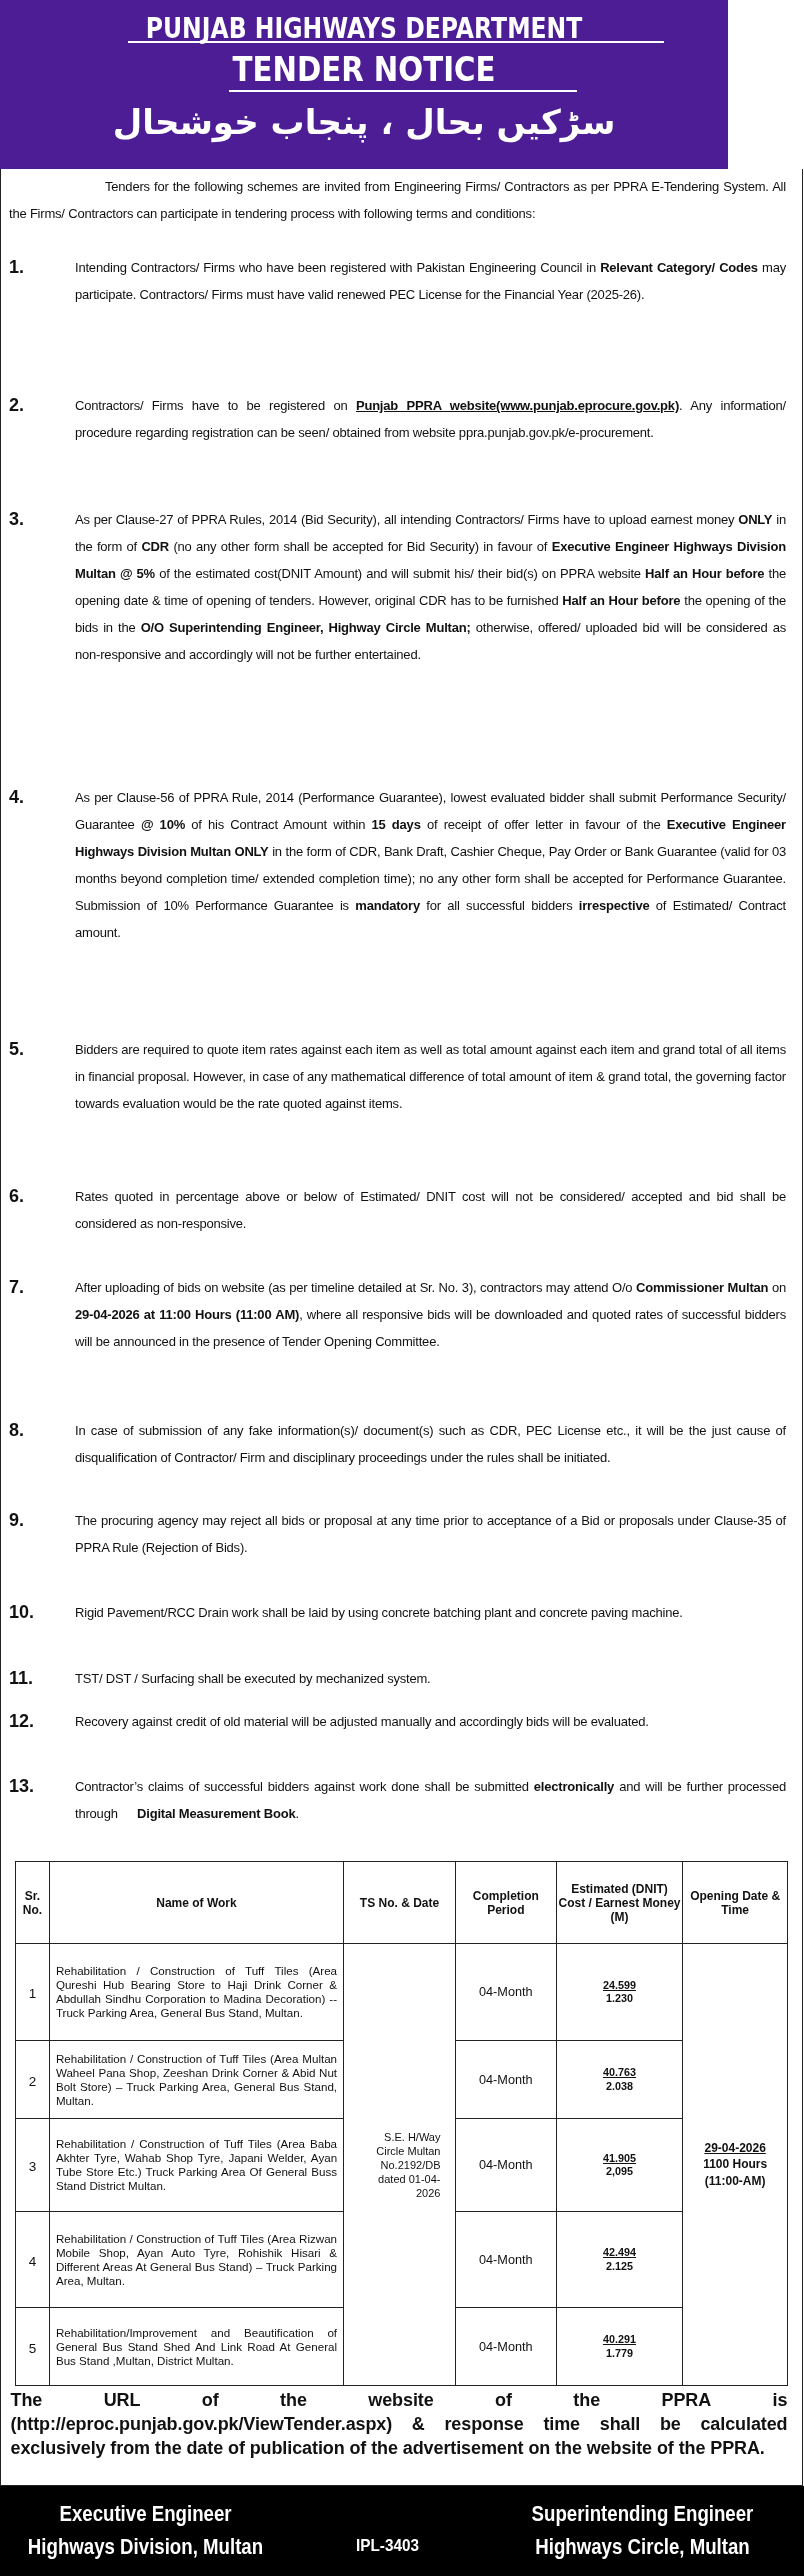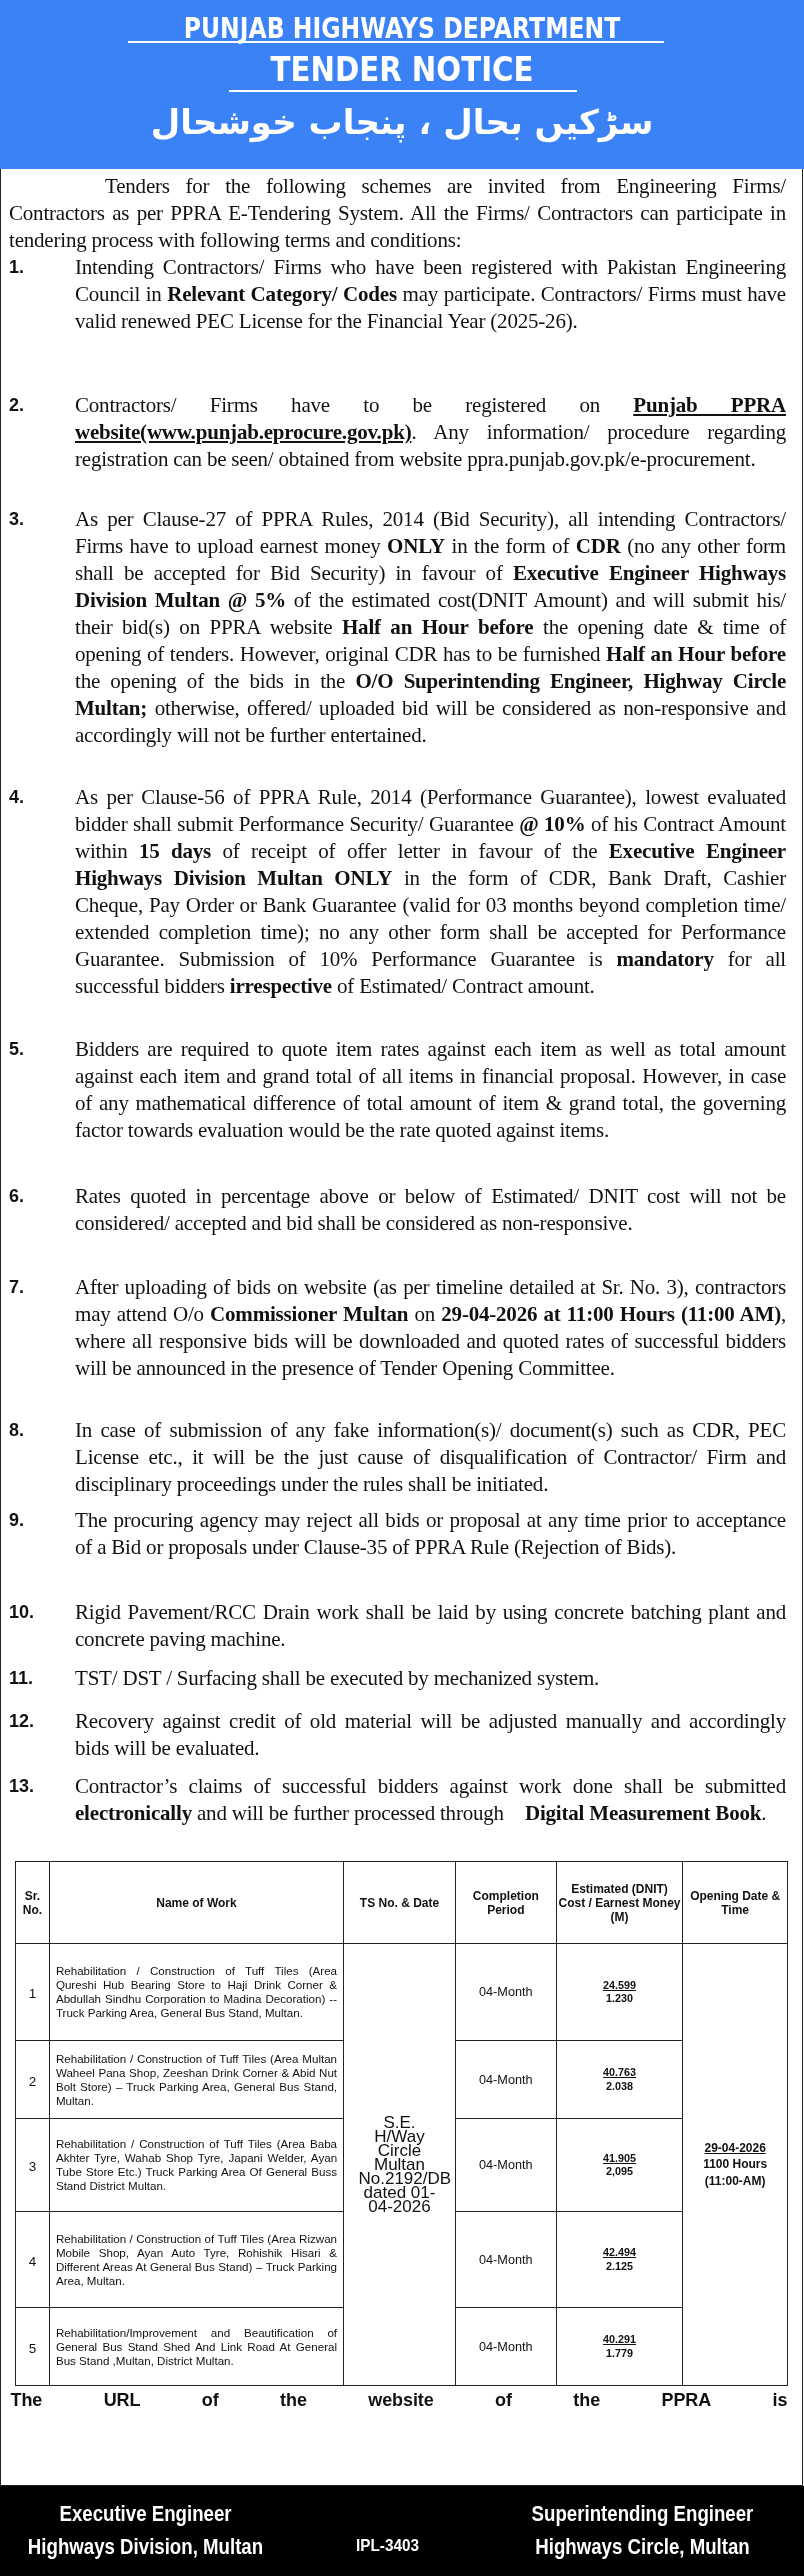--- a/index.html
+++ b/index.html
@@ -1,41 +1,41 @@
 <!DOCTYPE html>
 <html style="font-size:12px"><head>
 <meta charset="utf-8">
 <style>
   * { box-sizing: border-box; margin: 0; padding: 0; }
   html, body { width: 804px; background: #fff; }
   body { font-family: "Liberation Sans", sans-serif; color: #111; }
   .page { width: 804px; height: 2576px; position: relative; background: #fff; overflow: hidden; }
 
-  .header { position: absolute; left: 0; top: 0; width: 804px; height: 169px; background: #3b82f6; color: #fff; text-align: center; }
+  .header { position: absolute; left: 0; top: 0; width: 728px; height: 169px; background: #4c1d95; color: #fff; text-align: center; }
   .hdr-dept { position: absolute; left: 0; right: 0; top: 12px; font-family: "DejaVu Sans", sans-serif; font-weight: bold; font-size: 28px; letter-spacing: 0px; transform: scaleX(0.84); }
   .hdr-rule1 { position: absolute; left: 128px; width: 536px; top: 41px; height: 2.2px; background: #fff; }
   .hdr-title { position: absolute; left: 0; right: 0; top: 49px; font-family: "DejaVu Sans", sans-serif; font-weight: bold; font-size: 34px; transform: scaleX(0.86); }
   .hdr-rule2 { position: absolute; left: 229px; width: 348px; top: 90px; height: 2.2px; background: #fff; }
   .hdr-urdu { position: absolute; left: 0; right: 0; top: 102px; font-family: "DejaVu Sans", sans-serif; font-weight: bold; font-size: 34px; direction: rtl; text-align: center; }
 
   .frame { position: absolute; left: 0; top: 169px; width: 803px; height: 2317px; border: 1.5px solid #222; border-top: none; }
 
-  .p { position: absolute; font-family: Liberation Serif, serif; font-size: 21px; line-height: 27px; text-align: justify; color: #111; letter-spacing: -0.2px; }
+  .p { position: absolute; font-family: Liberation Sans, sans-serif; font-size: 13px; line-height: 27px; text-align: justify; color: #111; letter-spacing: -0.2px; }
   .intro { left: 9px; top: 173px; width: 777px; text-indent: 96px; }
   .num { position: absolute; left: 9px; font-weight: bold; font-size: 18px; font-family: "Liberation Sans", sans-serif; line-height: 27px; }
   .item { left: 75px; width: 711px; }
   .u { text-decoration: underline; font-weight: bold; }
 
   table.tender { position: absolute; left: 15px; top: 1861px; width: 773px; border-collapse: collapse; font-family: "Liberation Sans", sans-serif; font-size: 11.2px; color: #111; }
   table.tender th, table.tender td { border: 1.1px solid #222; }
   table.tender th { font-weight: bold; font-size: 12px; line-height: 14px; text-align: center; vertical-align: middle; height: 82px; font-stretch: condensed; }
   table.tender td { vertical-align: middle; }
   td.sr { text-align: center; vertical-align: top; font-size: 13.5px; padding-top: 3px; }
   td.name { text-align: justify; padding: 2.2px 6px; line-height: 14px; font-size: 11.6px; vertical-align: top; }
-  td.ts { text-align: center; font-size: 17px; line-height: 14px; vertical-align: middle; }
+  td.ts { text-align: right; font-size: 11px; line-height: 14px; vertical-align: middle; }
   td.period { text-align: center; font-size: 12.7px; }
   td.cost { text-align: center; font-weight: bold; font-size: 10.8px; line-height: 13.5px; }
   td.cost .dnit { text-decoration: underline; display: block; }
   td.opening { text-align: center; font-weight: bold; font-size: 12px; line-height: 16.4px; }
   td.opening .odate { text-decoration: underline; display: block; }
 
   .url-para { position: absolute; left: 10.5px; top: 2388px; width: 777px; font-family: "Liberation Sans", sans-serif; font-weight: bold; font-size: 18px; line-height: 24px; text-align: justify; text-align-last: left; letter-spacing: -0.1px; }
   .url-first { display: flex; justify-content: space-between; }
 
   .footer { position: absolute; left: 0; top: 2486px; width: 804px; height: 90px; background: #000; color: #fff; font-family: "Liberation Sans", sans-serif; font-weight: bold; }
@@ -168,20 +168,21 @@
         <span>The</span>
         <span>URL</span>
         <span>of</span>
         <span>the</span>
         <span>website</span>
         <span>of</span>
         <span>the</span>
         <span>PPRA</span>
         <span>is</span>
       </div>
+    <div style="text-align:justify">(http://eproc.punjab.gov.pk/ViewTender.aspx) &amp; response time shall be calculated exclusively from the date of publication of the advertisement on the website of the PPRA.</div>
   </div>
 
   <div class="footer">
     <div class="sig sig-left">
       <div>Executive Engineer</div>
       <div>Highways Division, Multan</div>
     </div>
     <div class="ipl">IPL-3403</div>
     <div class="sig sig-right">
       <div>Superintending Engineer</div>

